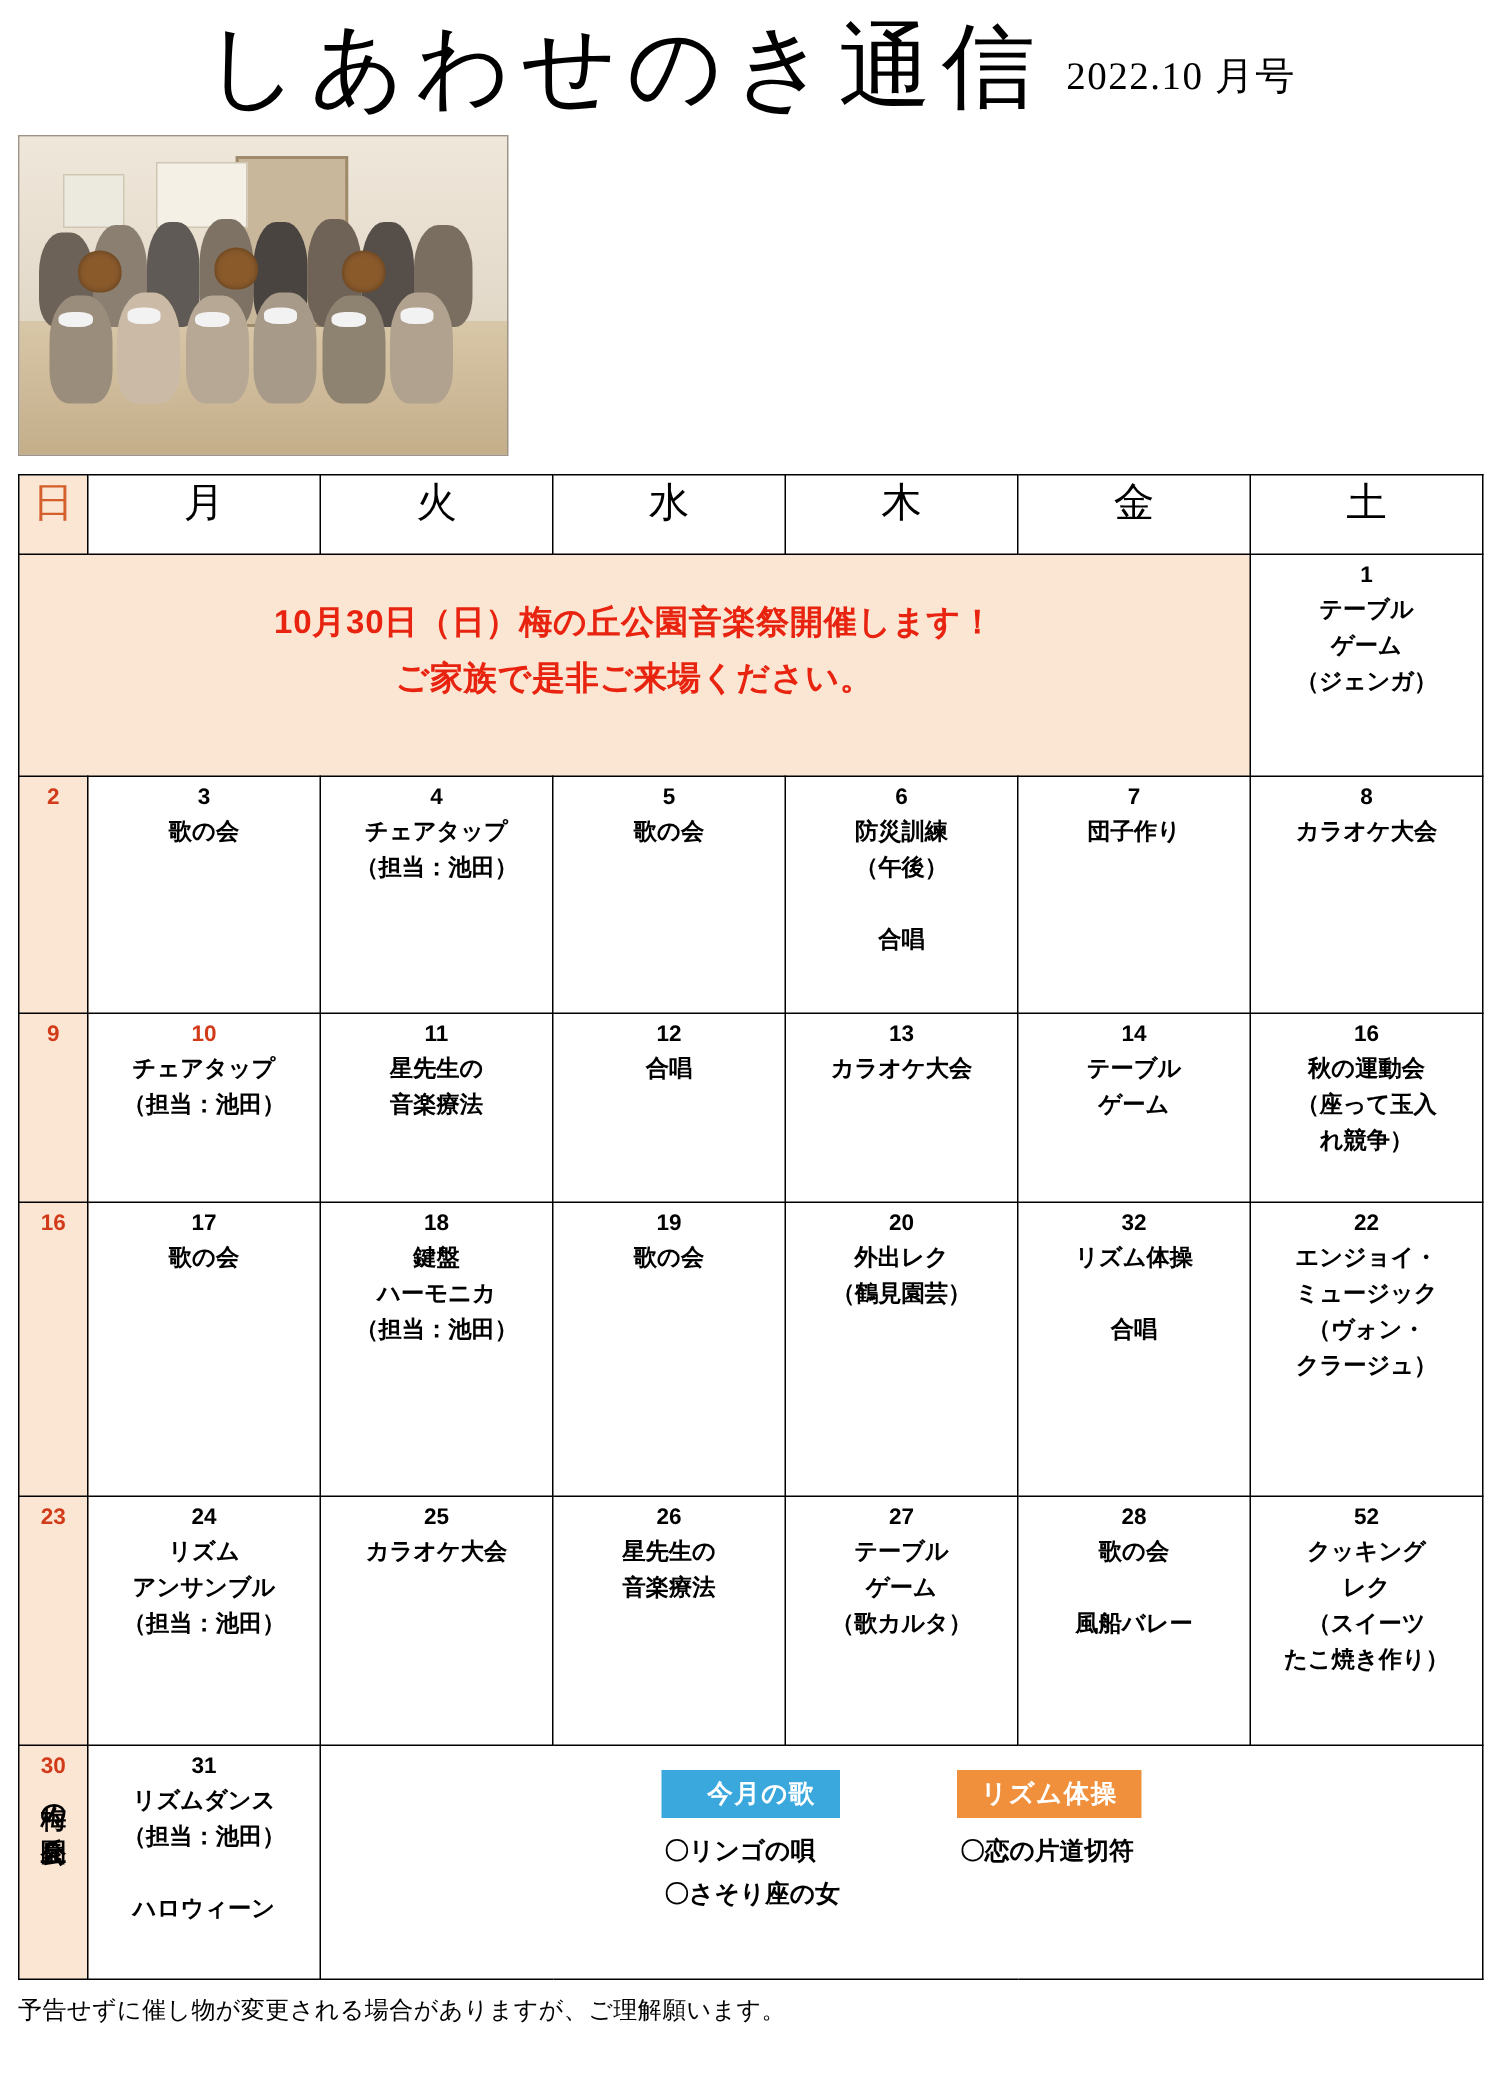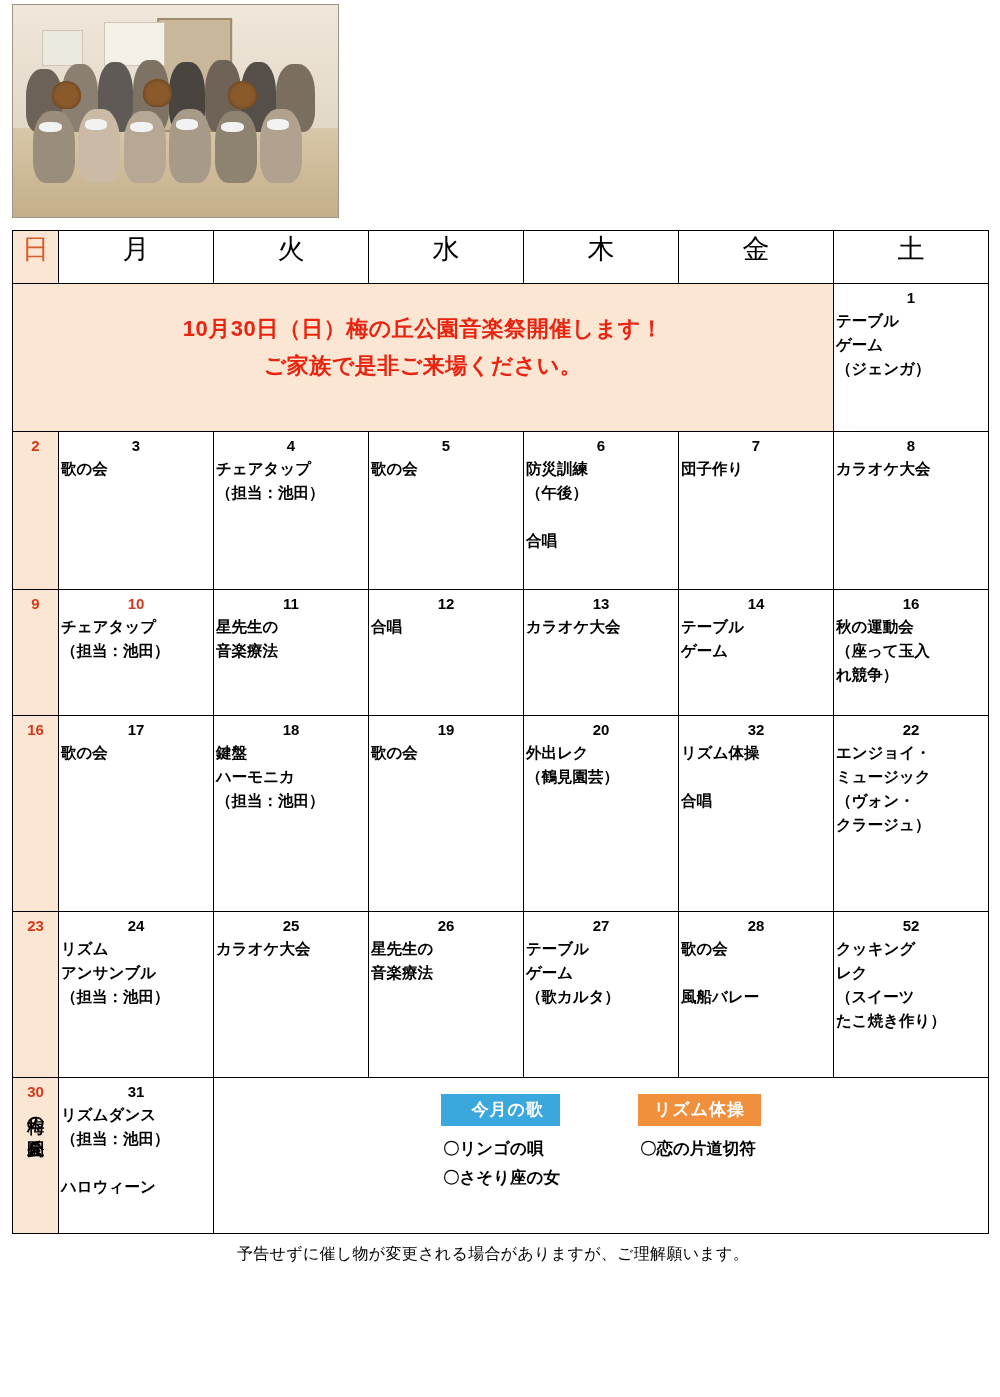--- a/index.html
+++ b/index.html
@@ -135,21 +135,21 @@
 
   .daynum {
     text-align: center;
     font-size: 15px;
     font-weight: bold;
     padding-top: 5px;
     font-family: "Liberation Sans", sans-serif;
   }
   .daynum.red { color: #d23b19; }
   .cell-body {
-    text-align: left;
+    text-align: center;
     font-size: 15.5px;
     line-height: 1.55;
     padding: 3px 2px 6px 2px;
     font-family: Liberation Sans, sans-serif;
     white-space: pre-line;
     font-weight: bold;
   }
 
   .banner-cell {
     text-align: center;
@@ -198,32 +198,36 @@
   .chip-rhythm { background: #f0903c; }
   .legend-item {
     font-size: 16.5px;
     font-weight: bold;
     line-height: 1.75;
     white-space: pre-line;
     padding-left: 2px;
   }
 
   .footnote {
-    text-align: center;
+    text-align: left;
     font-family: Liberation Mono, monospace;
     font-size: 16px;
     padding: 10px 14px 0 0;
     letter-spacing: .3px;
   }
 </style>
 </head>
 <body>
 
 <div class="page">
 
+  <div class="masthead">
+    <div class="masthead-title">しあわせのき通信</div>
+    <div class="masthead-issue">2022.10 月号</div>
+  </div>
 
   <div class="topblock">
     <div class="photo">
       <div class="wall"></div>
       <div class="floor"></div>
       <div class="door"></div>
       <div class="poster"></div>
       <div class="poster2"></div>
 
       <div class="person" style="left:4%;  top:30%; width:11%; height:30%; background:#6d6257;"></div>

